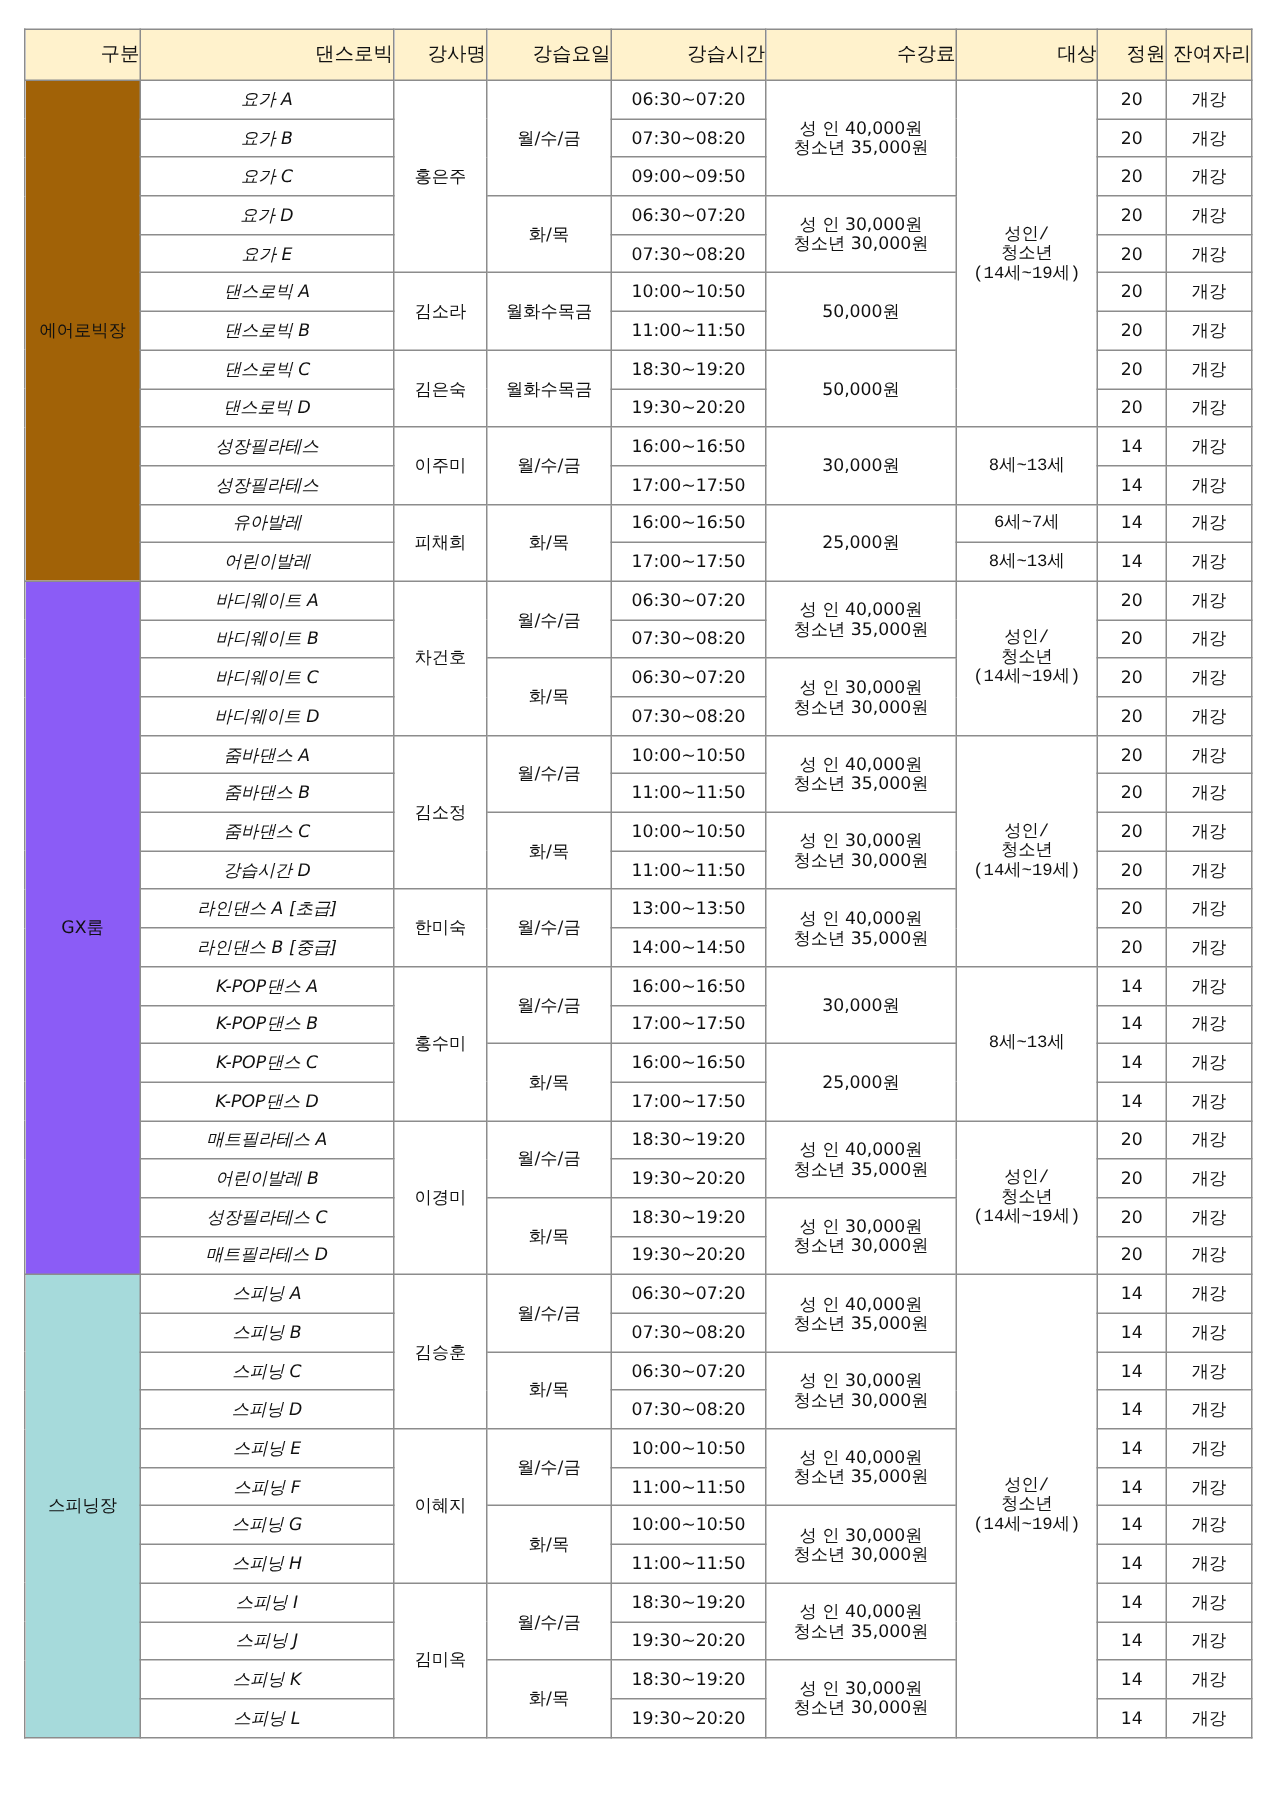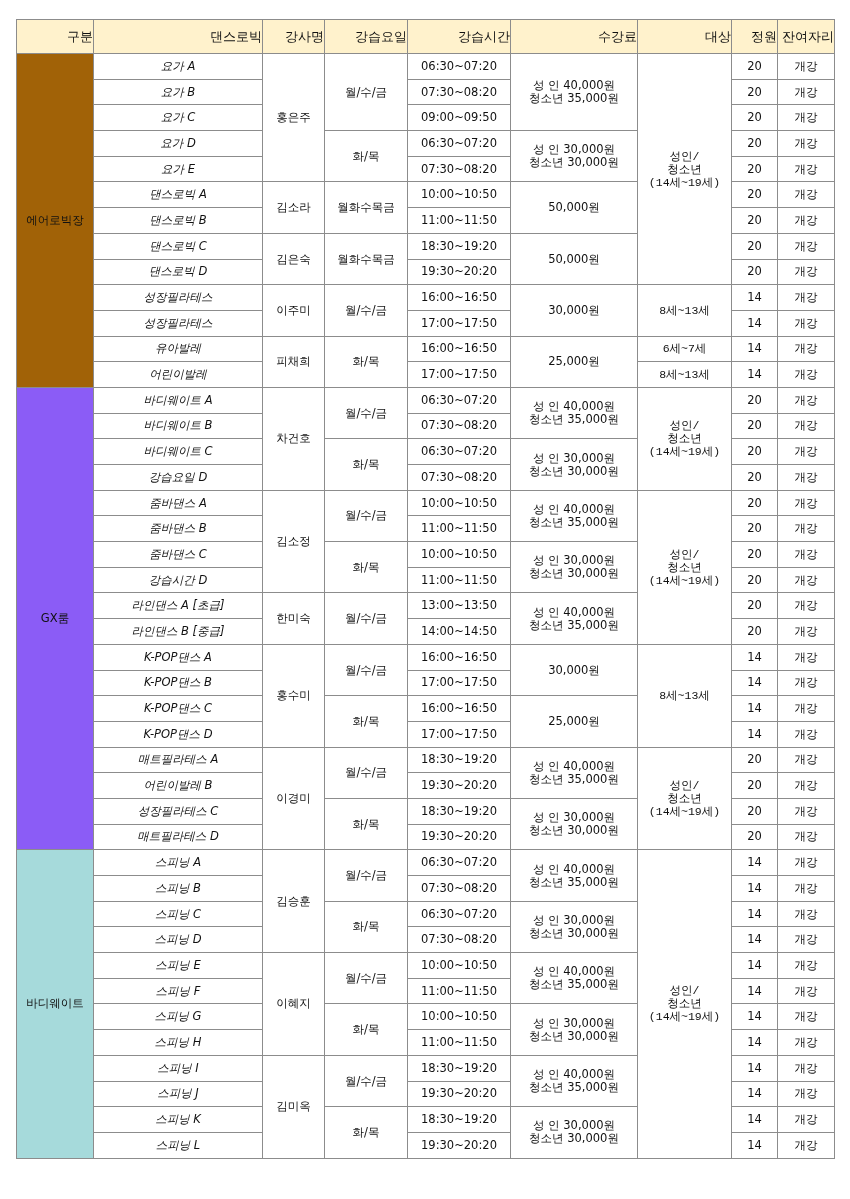--- a/index.html
+++ b/index.html
@@ -196,21 +196,21 @@
       <td rowspan="2">화/목</td>
       <td>06:30~07:20</td>
       <td rowspan="2" class="fee">
           <span class="fee-line">성 인 30,000원</span>
           <span class="fee-line">청소년 30,000원</span>
         </td>
       <td>20</td>
       <td>개강</td>
     </tr>
     <tr>
-      <td class="prog">강습요일 D</td>
+      <td class="prog">바디웨이트 D</td>
       <td>07:30~08:20</td>
       <td>20</td>
       <td>개강</td>
     </tr>
     <tr>
       <td class="prog">줌바댄스 A</td>
       <td rowspan="4">김소정</td>
       <td rowspan="2">월/수/금</td>
       <td>10:00~10:50</td>
       <td rowspan="2" class="fee">
@@ -331,21 +331,21 @@
       <td>개강</td>
     </tr>
     <tr>
       <td class="prog">매트필라테스 D</td>
       <td>19:30~20:20</td>
       <td>20</td>
       <td>개강</td>
     </tr>
 
     <tr>
-      <td rowspan="12" class="cat-spin">바디웨이트</td>
+      <td rowspan="12" class="cat-spin">스피닝장</td>
       <td class="prog">스피닝 A</td>
       <td rowspan="4">김승훈</td>
       <td rowspan="2">월/수/금</td>
       <td>06:30~07:20</td>
       <td rowspan="2" class="fee">
           <span class="fee-line">성  인 40,000원</span>
           <span class="fee-line">청소년 35,000원</span>
         </td>
       <td rowspan="12" class="target">
           <span class="fee-line">성인/</span>

